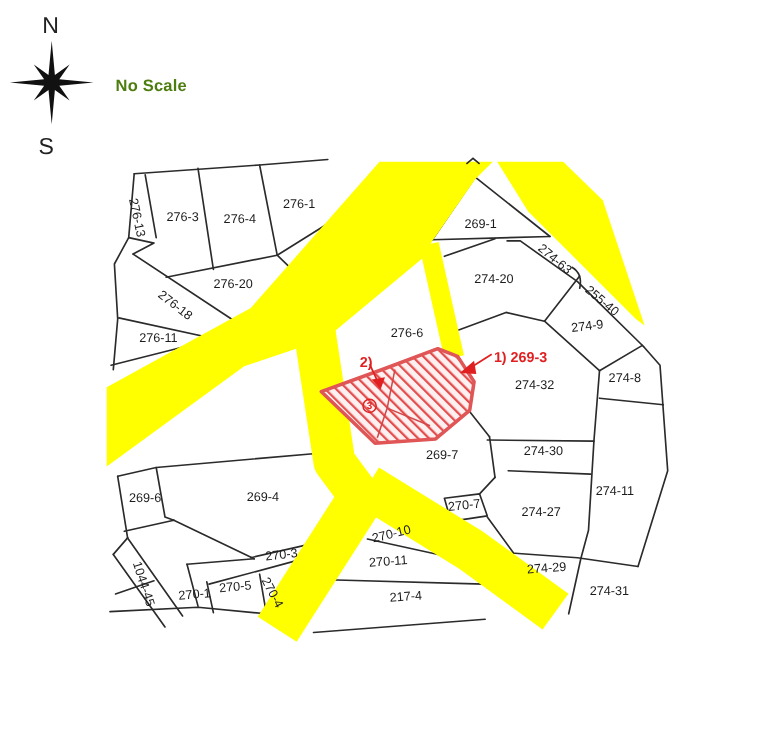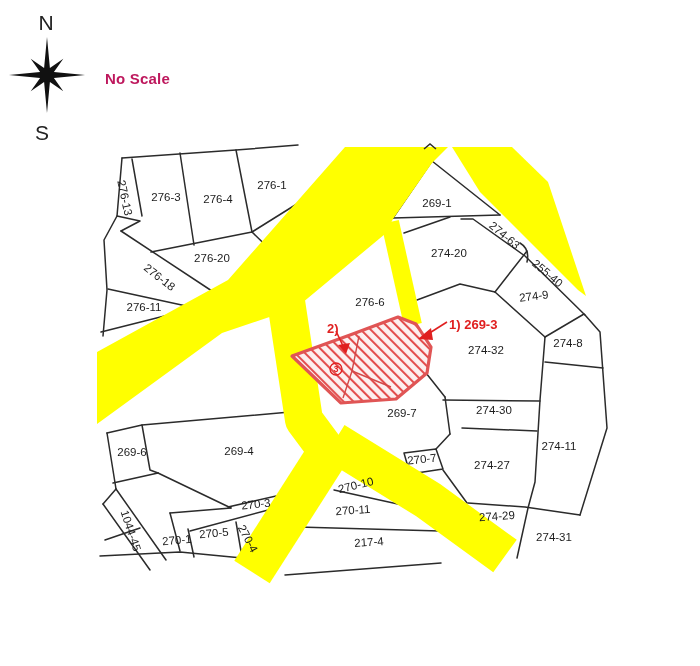--- a/index.html
+++ b/index.html
@@ -145,14 +145,14 @@
         <text x="369" y="543" class="plabel" text-anchor="middle" dominant-baseline="middle" transform="rotate(-4 369 543)">217-4</text>
         <text x="497" y="517" class="plabel" text-anchor="middle" dominant-baseline="middle" transform="rotate(-4 497 517)">274-29</text>
         <text x="554" y="538" class="plabel" text-anchor="middle" dominant-baseline="middle">274-31</text>
         <text x="449" y="326" class="rlabel" text-anchor="start" dominant-baseline="middle" font-size="13">1) 269-3</text>
         <text x="327" y="330" class="rlabel" text-anchor="start" dominant-baseline="middle" font-size="13">2)</text>
         <circle cx="336" cy="369" r="6" fill="none" stroke="#e02020" stroke-width="1.3"></circle>
         <text x="336" y="369.5" class="rlabel" text-anchor="middle" dominant-baseline="middle" font-size="9">3</text>
       </g>
   </svg>
 
-  <div class="no-scale" style="color: #be185d;">No Scale</div>
+  <div class="no-scale" style="color: #4d7c0f;">No Scale</div>
 </div>
 
 </body></html>

